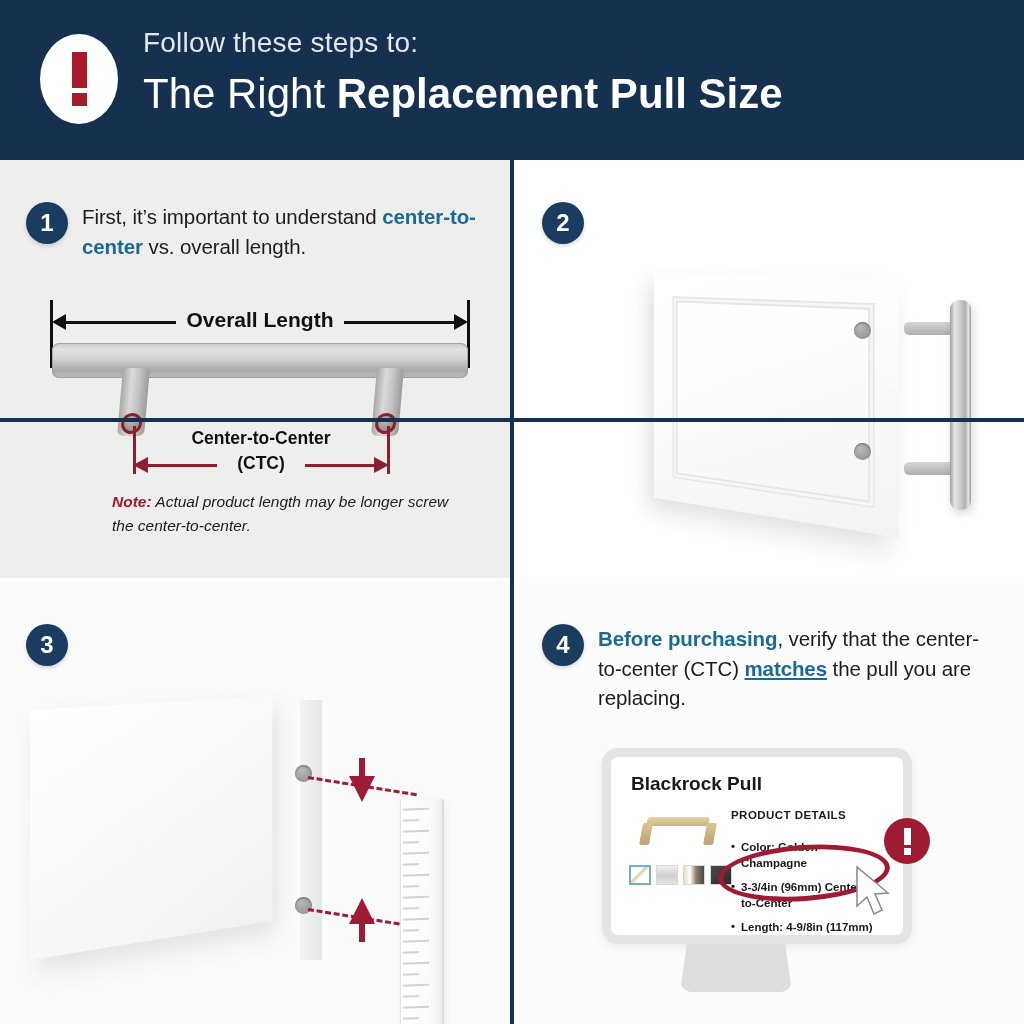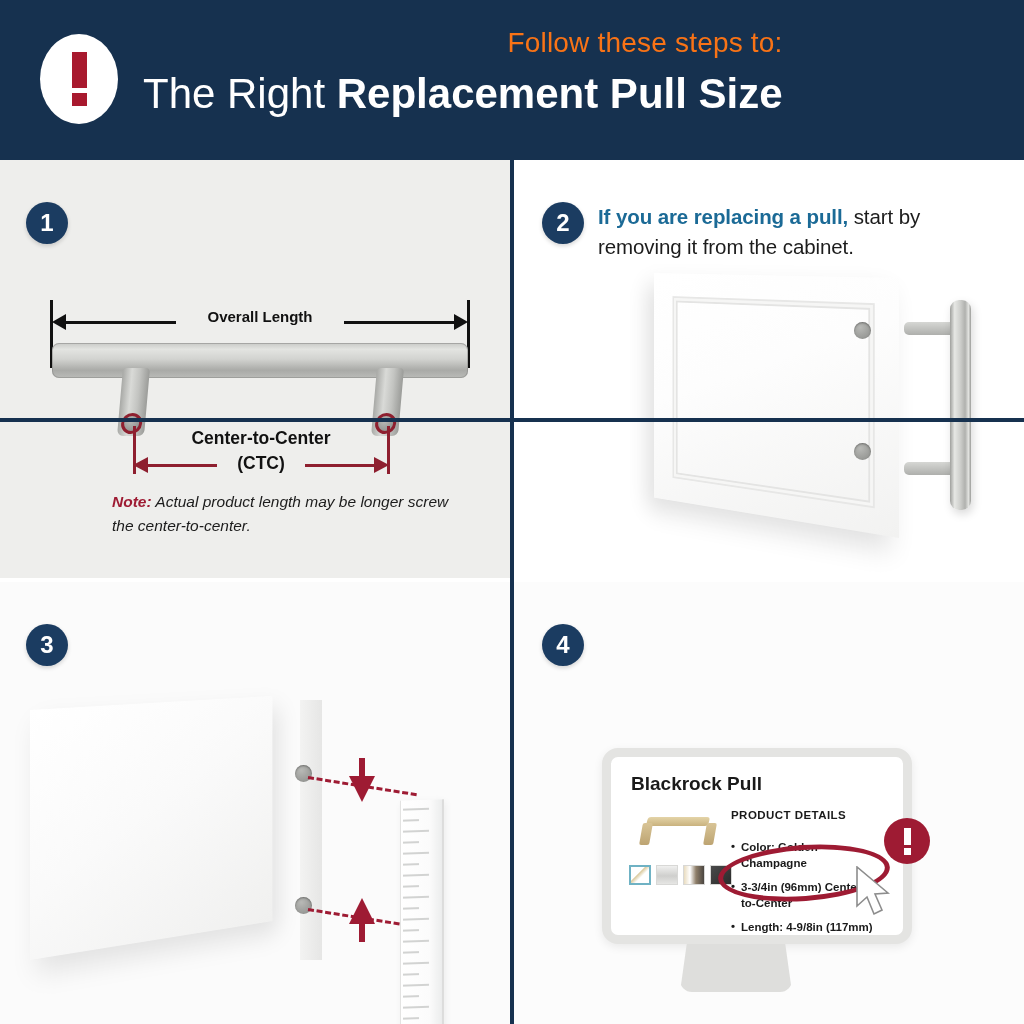--- a/index.html
+++ b/index.html
@@ -26,22 +26,22 @@
   .bang-stem {
     position: absolute; left: 0; top: 0; width: 15px; height: 36px;
     background: #a8192e;
   }
   .bang-dot {
     position: absolute; left: 0; bottom: 0; width: 15px; height: 13px;
     background: #a8192e;
   }
   .header-text { position: absolute; left: 143px; top: 28px; }
   .header-kicker {
-    color: #f97316; font-size: 28px; font-weight: 400;
-    letter-spacing: .2px; line-height: 1.1; text-align: right;
+    color: #e5e5e5; font-size: 28px; font-weight: 400;
+    letter-spacing: .2px; line-height: 1.1;
   }
   .header-title {
     color: #ffffff; font-size: 42px; line-height: 1.18;
     margin-top: 10px; font-weight: 400; white-space: nowrap;
   }
   .header-title b { font-weight: 700; }
 
   
   .grid { position: absolute; left: 0; top: 160px; width: 1024px; height: 864px; }
   .panel { position: absolute; overflow: hidden; }
@@ -98,21 +98,21 @@
   .arr-l {
     left: 2px; border-top: 8px solid transparent; border-bottom: 8px solid transparent;
     border-right: 14px solid #111;
   }
   .arr-r {
     right: 2px; border-top: 8px solid transparent; border-bottom: 8px solid transparent;
     border-left: 14px solid #111;
   }
   .dim-label-top {
     position: absolute; left: 50%; top: 8px; transform: translateX(-50%);
-    font-size: 15px; font-weight: 700; color: #111; background: #eeeeec;
+    font-size: 21px; font-weight: 700; color: #111; background: #eeeeec;
     padding: 0 8px; white-space: nowrap;
   }
 
   .bar {
     position: absolute; left: 2px; top: 43px; width: 416px; height: 35px;
     border-radius: 7px;
     background: linear-gradient(180deg,#c8c9c6 0%,#e3e4e1 18%,#d2d3d0 46%,#a9aaa7 78%,#babbb8 100%);
     box-shadow: inset 0 0 0 1px rgba(130,130,128,.5);
   }
   .post {
@@ -327,20 +327,21 @@
       <div class="header-kicker">Follow these steps to:</div>
       <div class="header-title"><span>The Right </span><b>Replacement Pull Size</b></div>
     </div>
   </div>
 
   <div class="grid">
 
     <div class="panel p1">
       <div class="step step1">
         <div class="step-num">1</div>
+        <div class="step-text"><span>First, it’s important to understand </span><span class="accent">center-to-center</span><span> vs. overall length.</span></div>
       </div>
 
       <div class="pull-diagram">
         <div class="dim-cap-l"></div>
         <div class="dim-cap-r"></div>
         <div class="dim-top">
           <div class="arr arr-l"></div>
           <div class="dim-line-l"></div>
           <div class="dim-line-r"></div>
           <div class="arr arr-r"></div>
@@ -378,37 +379,37 @@
         <div class="screw-hole" style="left:340px; top:162px;"></div>
         <div class="screw-hole" style="left:340px; top:283px;"></div>
         <div class="cab-pull">
           <div class="pull-stem a"></div>
           <div class="pull-stem b"></div>
           <div class="pull-bar-v"></div>
         </div>
       </div>
       <div class="step step2">
         <div class="step-num">2</div>
-        <div class="step-text"><span class="accent">If you are replacing a pull,</span><span> start by removing it from the cabinet.</span></div>
       </div>
     </div>
 
     <div class="panel p3">
       <div class="m-scene">
         <div class="m-door"></div>
         <div class="m-door-edge"></div>
       </div>
       <div class="step step3">
         <div class="step-num">3</div>
       </div>
     </div>
 
     <div class="panel p4">
       <div class="step step4">
         <div class="step-num">4</div>
+        <div class="step-text"><span class="accent">Before purchasing</span><span>, verify that the center-to-center (CTC) </span><span class="accent-u">matches</span><span> the pull you are replacing.</span></div>
       </div>
     </div>
   </div>
 
   <div class="screw-hole m-hole-1"></div>
   <div class="screw-hole m-hole-2"></div>
   <div class="dash dash1"></div>
   <div class="dash dash2"></div>
   <div class="m-arrow arrow-down">
     <div class="shaft"></div>

